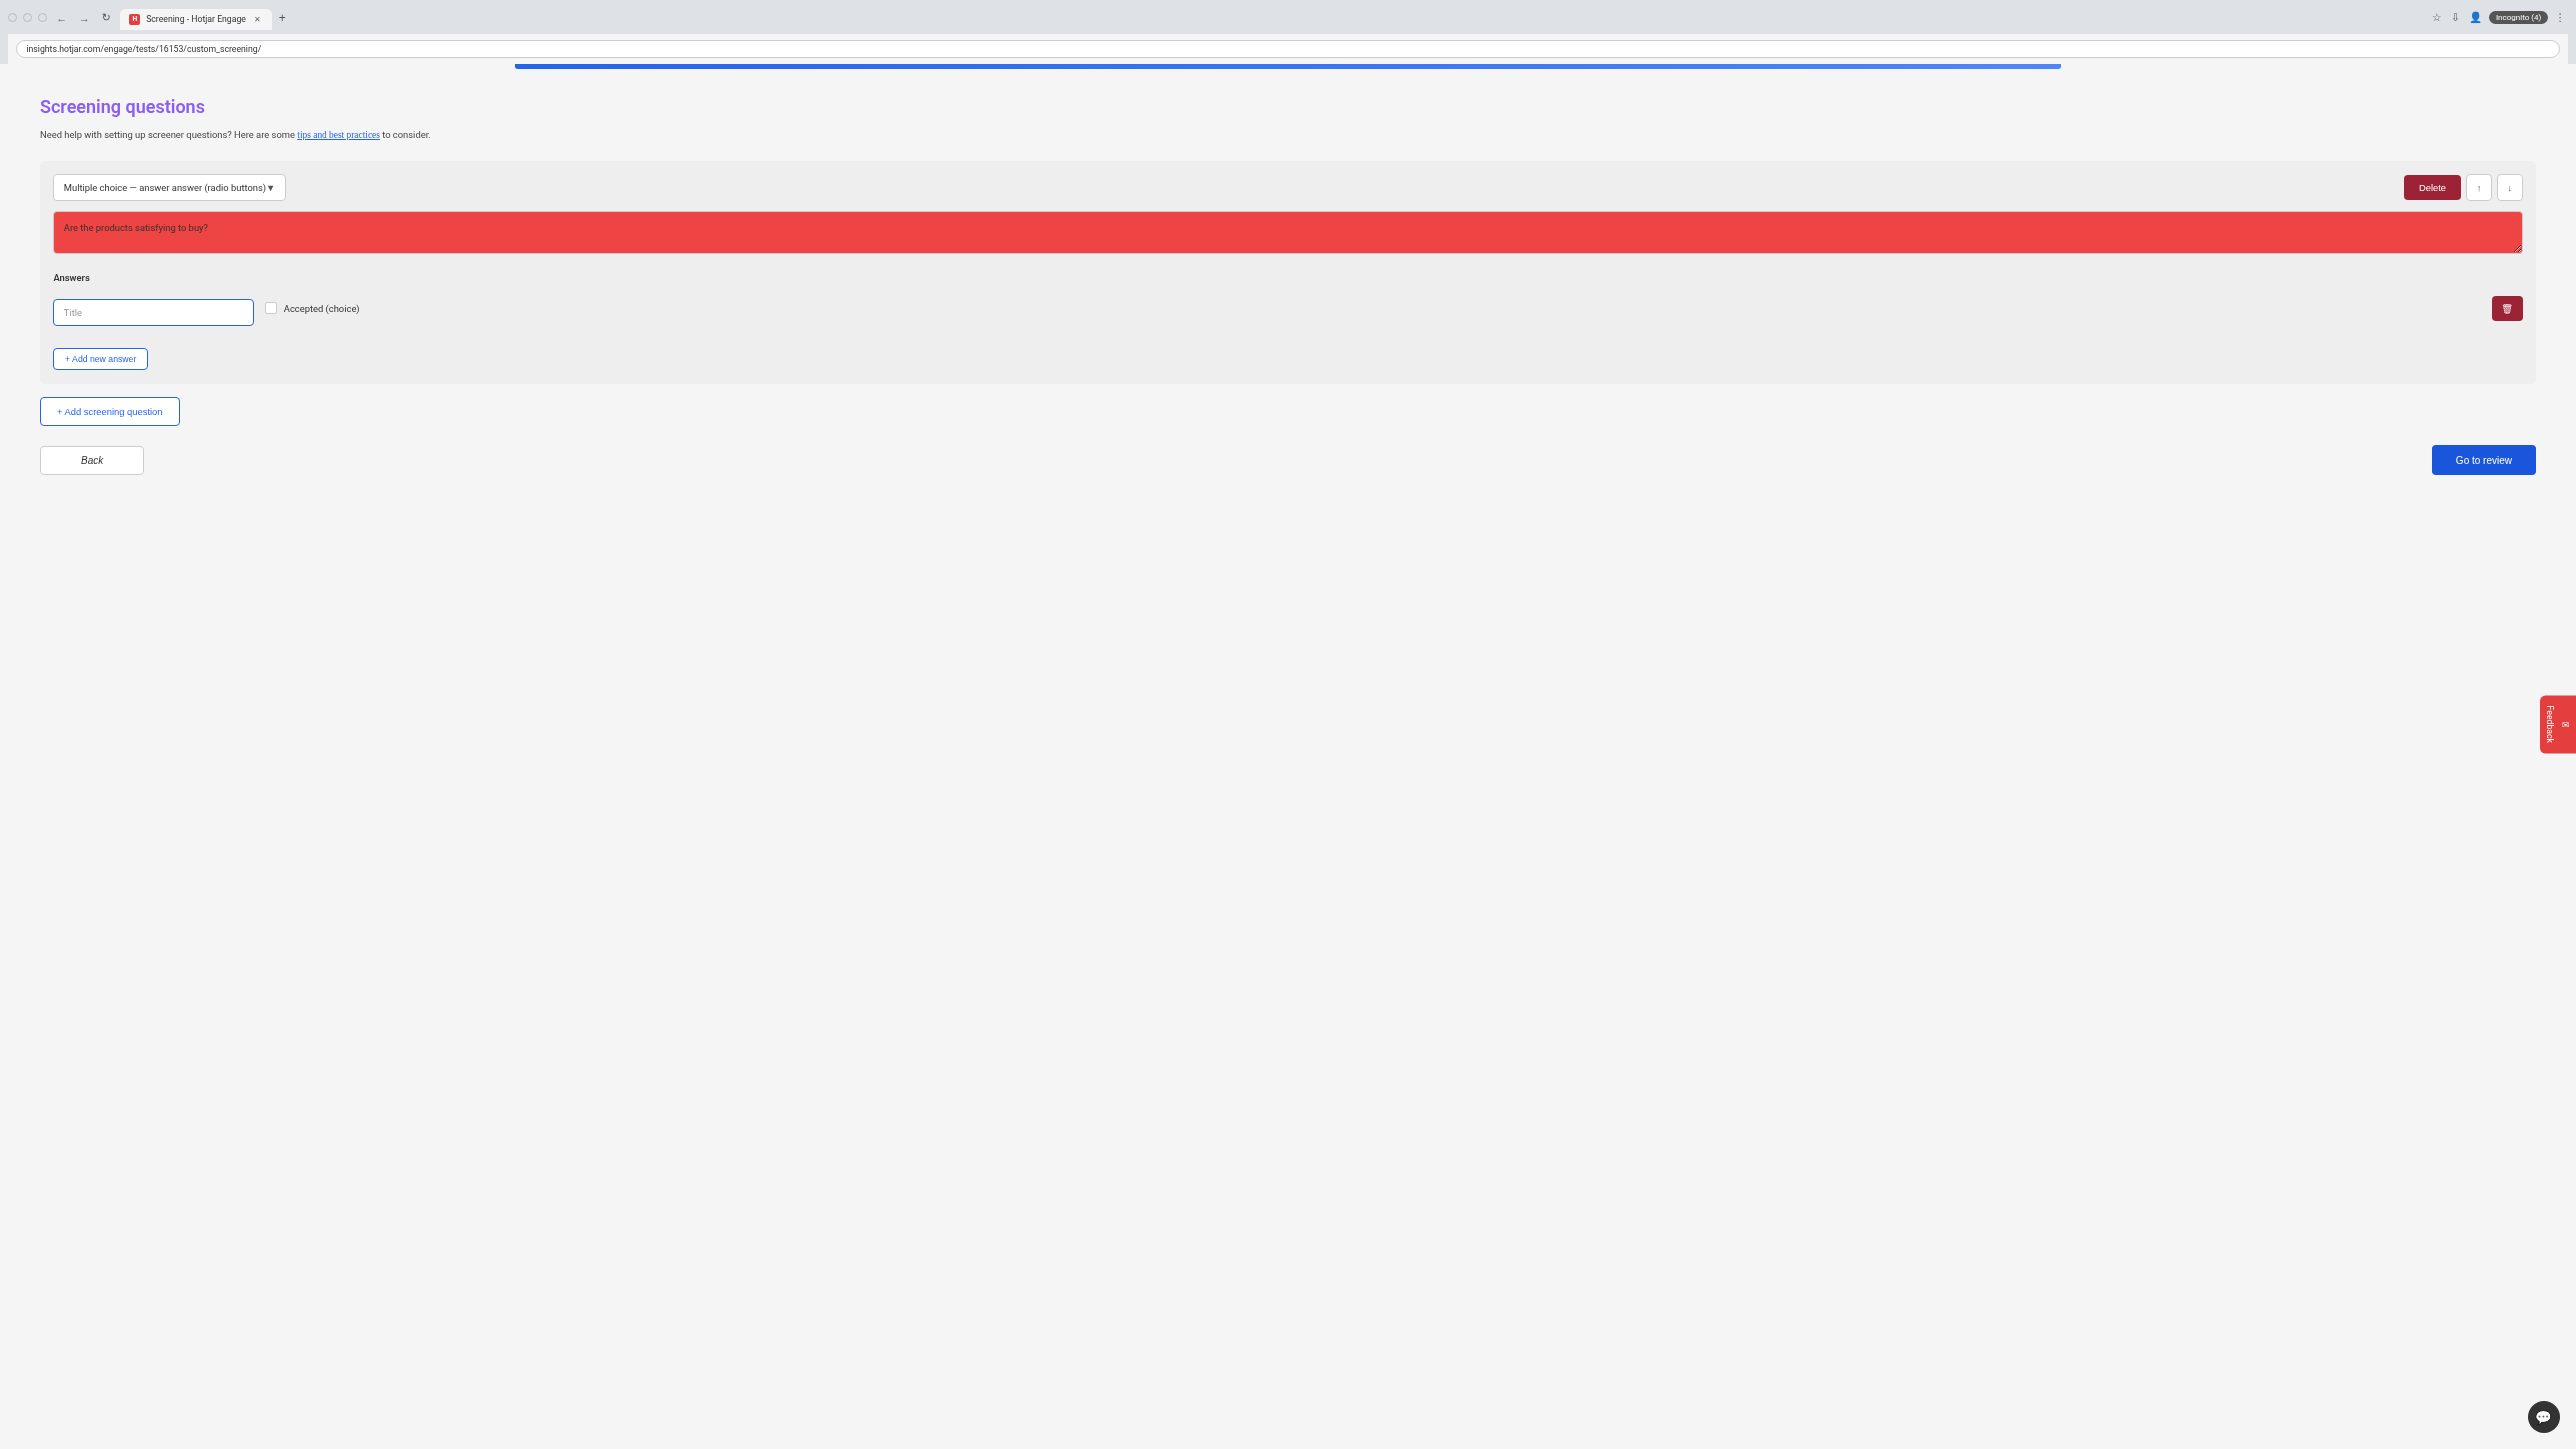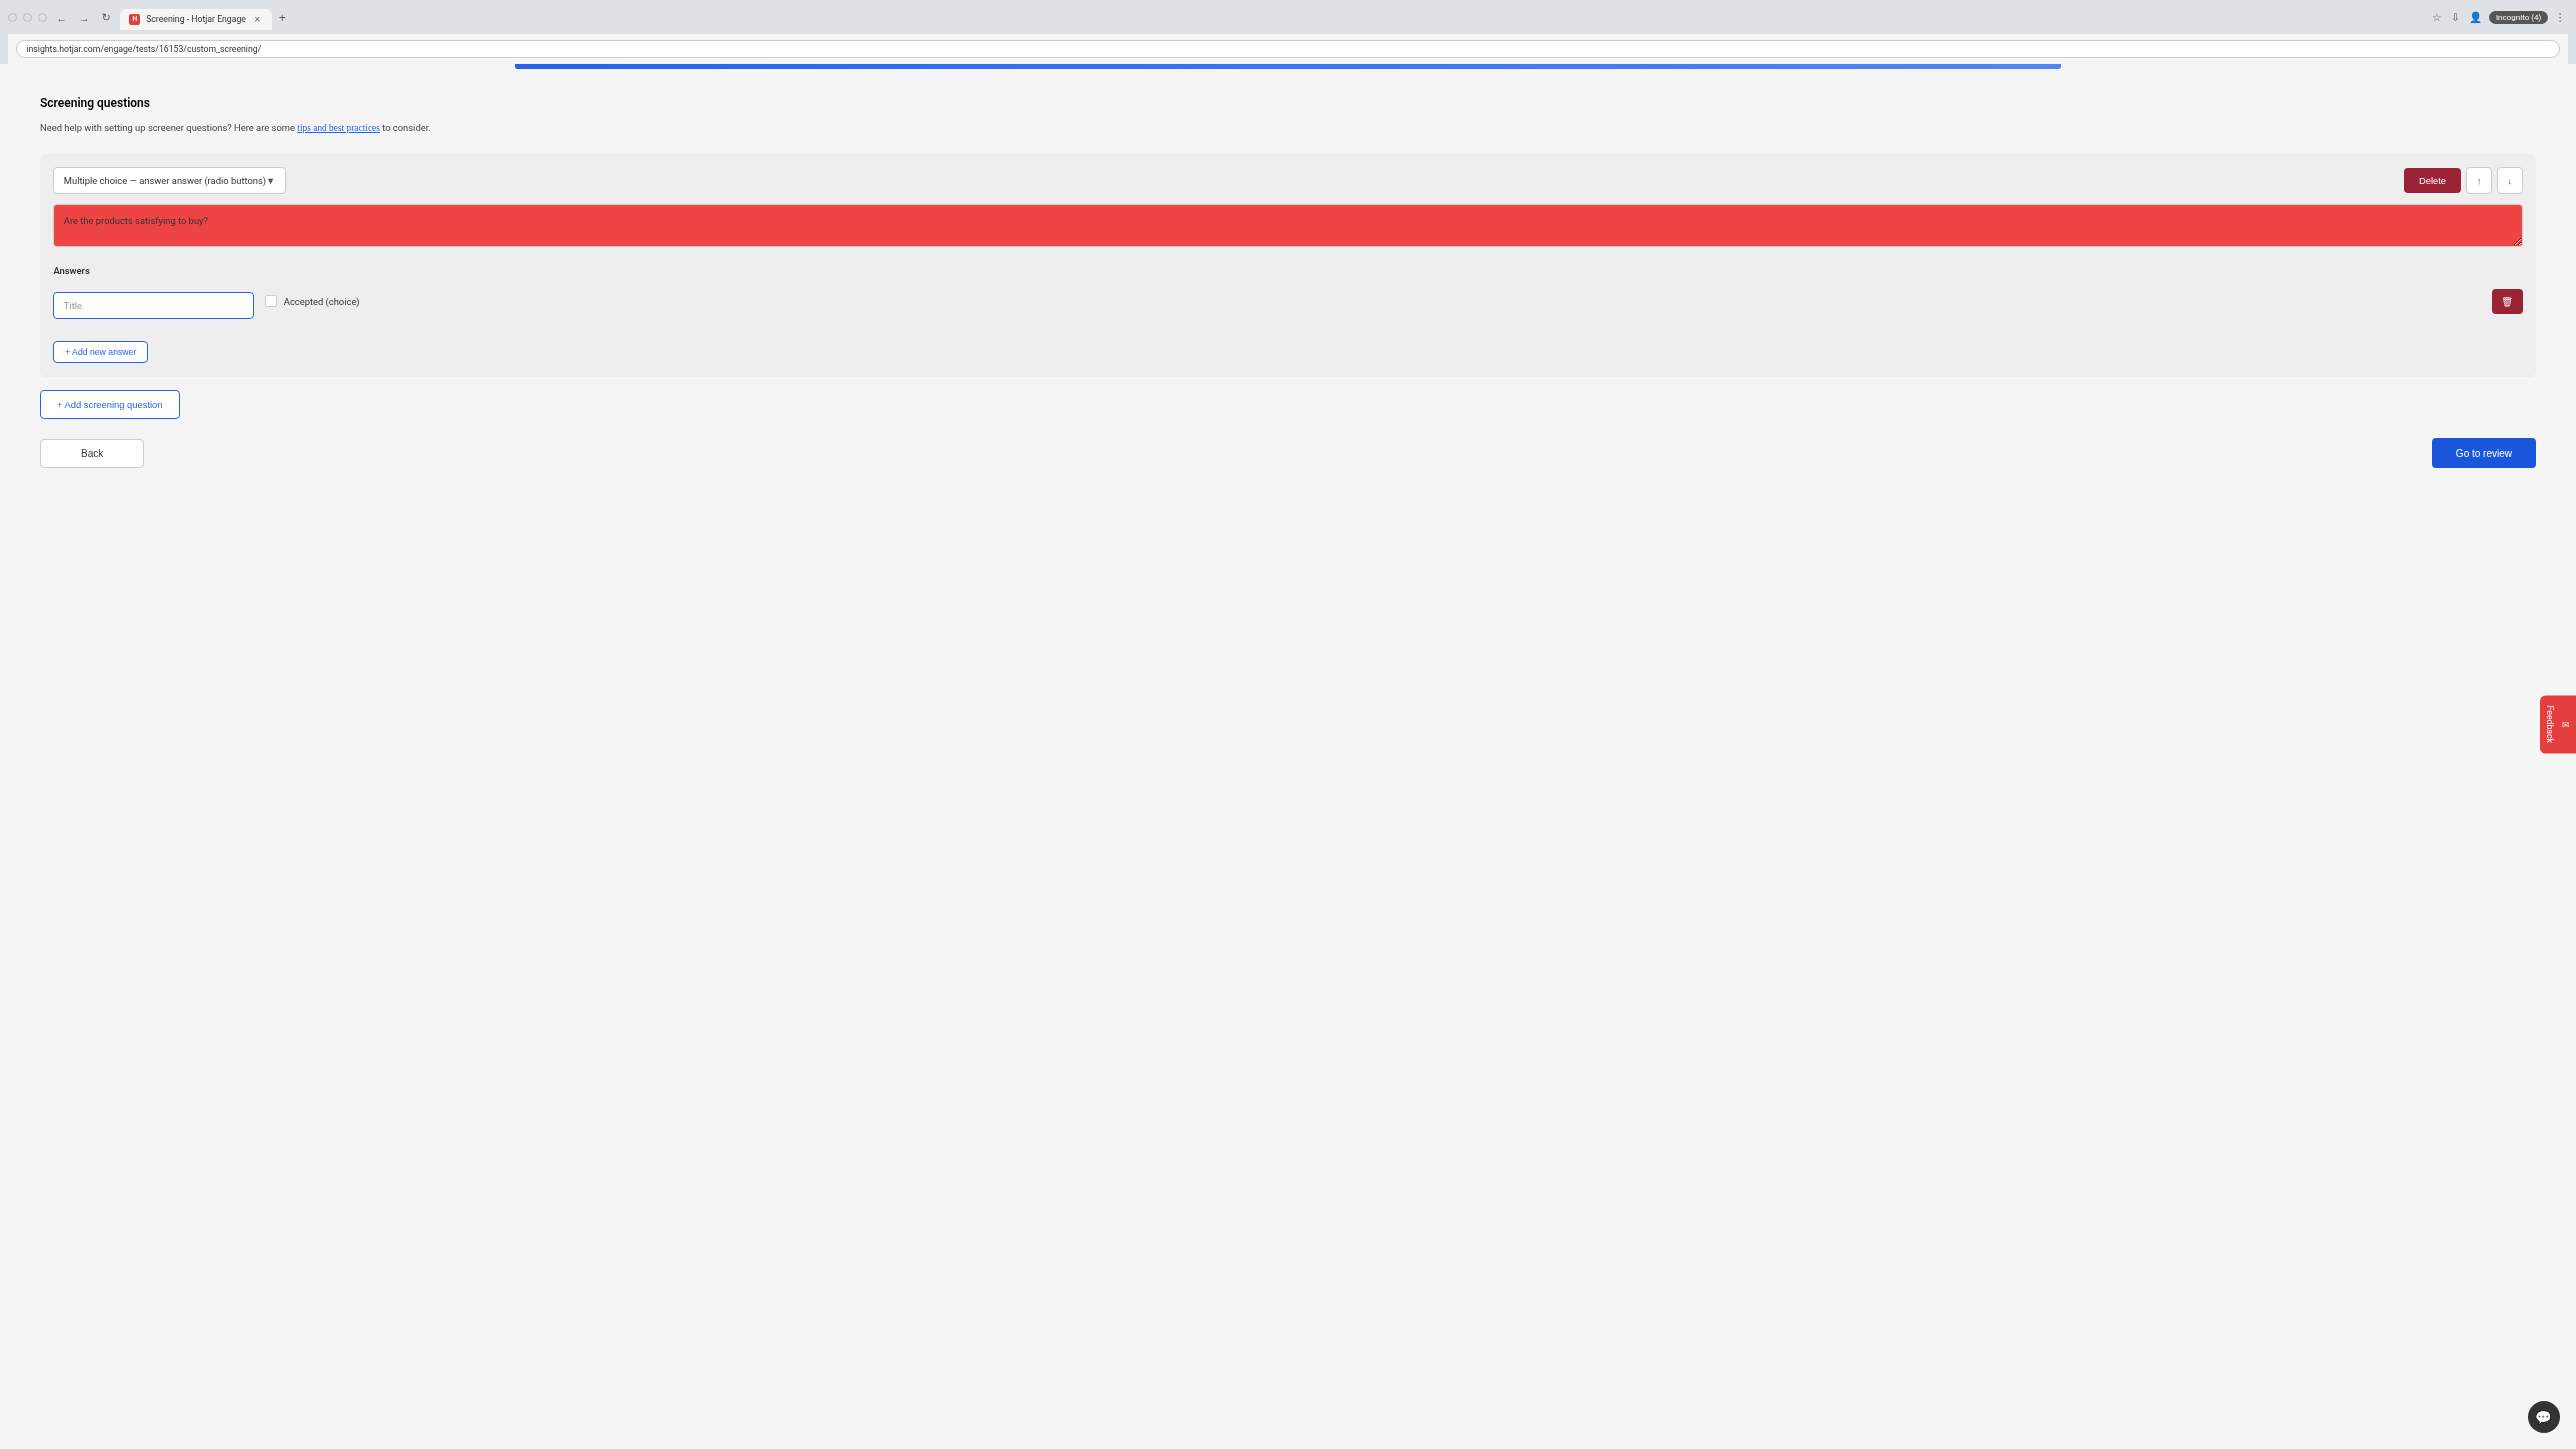--- a/index.html
+++ b/index.html
@@ -178,23 +178,23 @@
     }
 
     
     .page-content {
       background: #f5f5f5;
       padding: 27px 40px 40px;
       min-height: calc(100vh - 81px);
     }
 
     .section-title {
-      font-size: 12px;
+      font-size: 18px;
       font-weight: 600;
-      color: #000000;
+      color: #8b5cf6;
       margin-bottom: 10.7px;
     }
 
     .help-text {
       font-size: 9.4px;
       color: #444;
       margin-bottom: 19px;
       line-height: 1.5;
     }
 
@@ -385,20 +385,21 @@
     }
 
     .back-btn {
       background: white;
       border: 0.7px solid #ccc;
       color: #333;
       border-radius: 4px;
       padding: 8px 40px;
       font-size: 10px;
       cursor: pointer;
+      font-style: italic;
     }
 
     .go-to-review-btn {
       background: #1a56db;
       color: white;
       border: none;
       border-radius: 4px;
       padding: 9.4px 24px;
       font-size: 10px;
       font-weight: 500;

